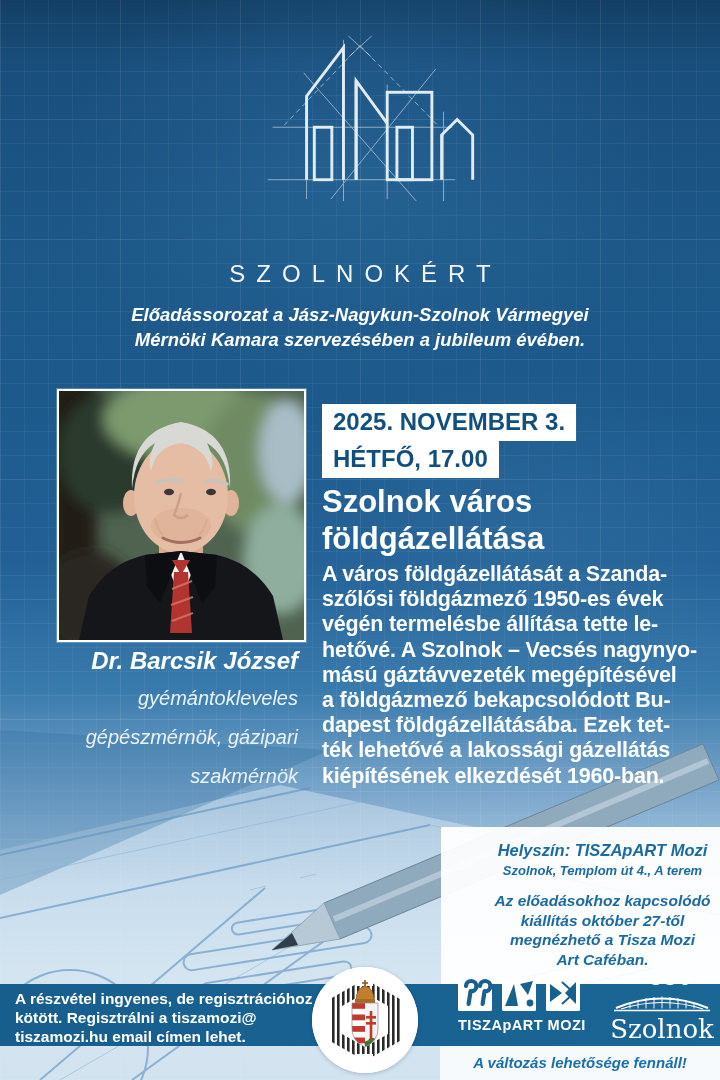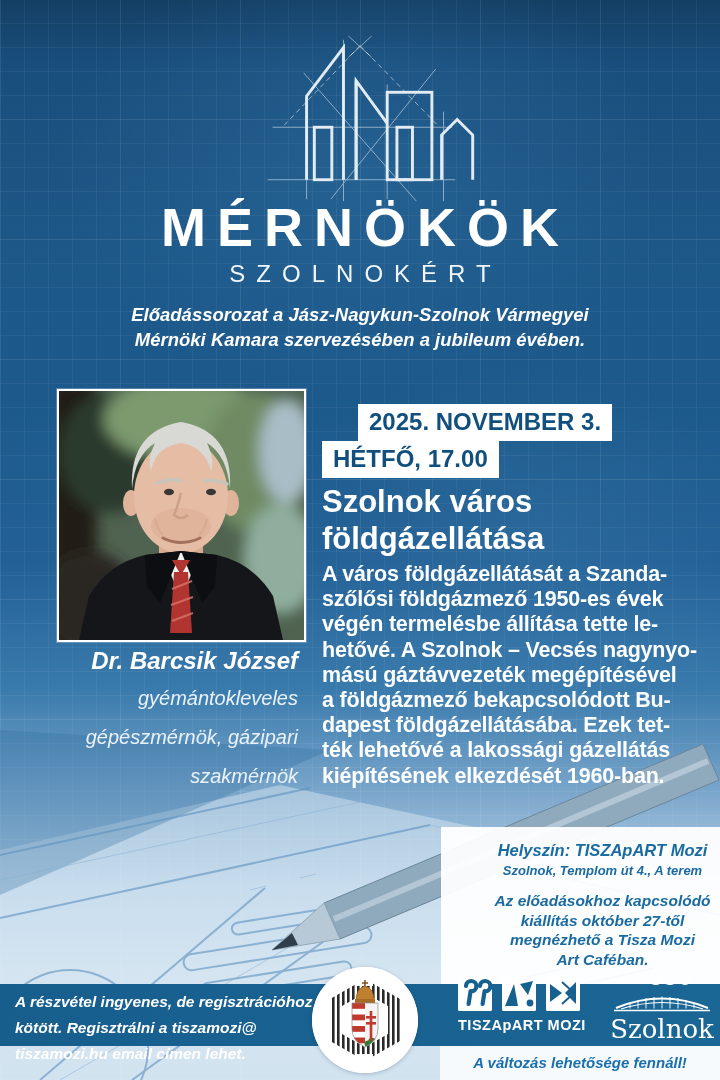--- a/index.html
+++ b/index.html
@@ -34,35 +34,35 @@
     font-size:18.5px;font-style:italic;font-weight:700;line-height:25px;white-space:pre-line;}
   .photo-frame{left:57px;top:389px;width:245px;height:249px;z-index:3;
     border:2px solid #fff;box-shadow:0 0 0 1px rgba(255,255,255,.25);background:#44543f;}
   .photo-frame svg{display:block;}
   .speaker{left:0px;top:646px;width:298px;z-index:3;text-align:right;color:#fff;}
   .speaker-name{font-size:24px;font-weight:700;font-style:italic;line-height:30px;}
   .speaker-creds{font-size:20px;font-style:italic;font-weight:400;line-height:39px;
     color:#eaf2f9;white-space:pre-line;margin-top:3px;}
   .date-badge{z-index:3;background:#fff;color:#11507e;font-weight:800;
     font-size:24px;line-height:26px;padding:5px 11px 6px;white-space:nowrap;}
-  .badge-date{left:322px;top:404px;margin-left:36px;}
+  .badge-date{left:322px;top:404px;}
   .badge-time{left:322px;top:441px;}
   .event-title{left:322px;top:483px;width:398px;z-index:3;color:#fff;
     font-size:31px;font-weight:800;line-height:37px;white-space:pre-line;}
   .event-desc{left:322px;top:562px;width:400px;z-index:3;color:#fdfeff;
     font-size:21.5px;font-weight:700;line-height:25.2px;letter-spacing:-.2px;white-space:pre-line;}
   .venue-box{left:441px;top:827px;width:279px;height:158px;z-index:4;
     background:rgba(255,255,255,.94);text-align:center;color:#1b6ba1;box-sizing:border-box;padding-top:13px;padding-left:44px;}
   .venue-title{font-size:16.5px;font-weight:700;font-style:italic;line-height:21px;}
   .venue-address{font-size:13px;font-weight:600;font-style:italic;line-height:17px;margin-top:1px;}
   .venue-note{font-size:15.5px;font-weight:700;font-style:italic;line-height:19.5px;margin-top:12px;white-space:pre-line;}
   .bottom-band{left:0;top:984px;width:720px;height:62px;z-index:5;
     background:linear-gradient(90deg,#175e8d,#1a6695);}
   .registration{left:15px;top:989px;width:310px;z-index:6;color:#fff;
-    font-size:15.5px;font-weight:700;font-style:italic;line-height:26px;white-space:pre-line;}
+    font-size:15.5px;font-weight:700;line-height:19px;white-space:pre-line;}
   .emblem-circle{left:312px;top:967px;width:106px;height:106px;z-index:7;background:#fff;border-radius:50%;
     box-shadow:0 1px 4px rgba(10,40,70,.25);}
   .tiszapart{left:458px;top:977px;width:124px;z-index:6;text-align:left;}
   .tiszapart-label{color:#fff;font-size:14.5px;font-weight:800;letter-spacing:.5px;margin-top:2px;white-space:nowrap;}
   .szolnok{left:606px;top:968px;width:112px;z-index:6;text-align:center;color:#fff;
     font-family:"DejaVu Serif",serif;}
   .szolnok-num{font-size:22px;line-height:20px;margin-left:44px;text-align:left;}
   .szolnok-name{font-size:26px;line-height:26px;}
   .footer-strip{left:440px;top:1046px;width:280px;height:34px;z-index:6;background:#f6fafd;
     text-align:center;}
@@ -129,21 +129,20 @@
         <rect x="103" y="96" width="18" height="54"></rect>
         <polyline points="146,150 146,48 178,92"></polyline>
         <line x1="146" y1="150" x2="146" y2="48"></line>
         <rect x="178" y="60" width="46" height="90"></rect>
         <rect x="188" y="96" width="16" height="54"></rect>
         <polyline points="234,150 234,104 250,88 266,104 266,150"></polyline>
       </g>
     </g>
   </svg>
 
-  <div class="abs brand-title">MÉRNÖKÖK</div>
   <div class="abs brand-subtitle">SZOLNOKÉRT</div>
   <div class="abs lead">Előadássorozat a Jász-Nagykun-Szolnok Vármegyei
 Mérnöki Kamara szervezésében a jubileum évében.</div>
 
   <div class="abs photo-frame">
     <svg viewBox="0 0 245 249" width="245" height="249" xmlns="http://www.w3.org/2000/svg">
       <defs>
           <filter id="pblur" x="-30%" y="-30%" width="160%" height="160%">
             <feGaussianBlur stdDeviation="7"></feGaussianBlur>
           </filter>

